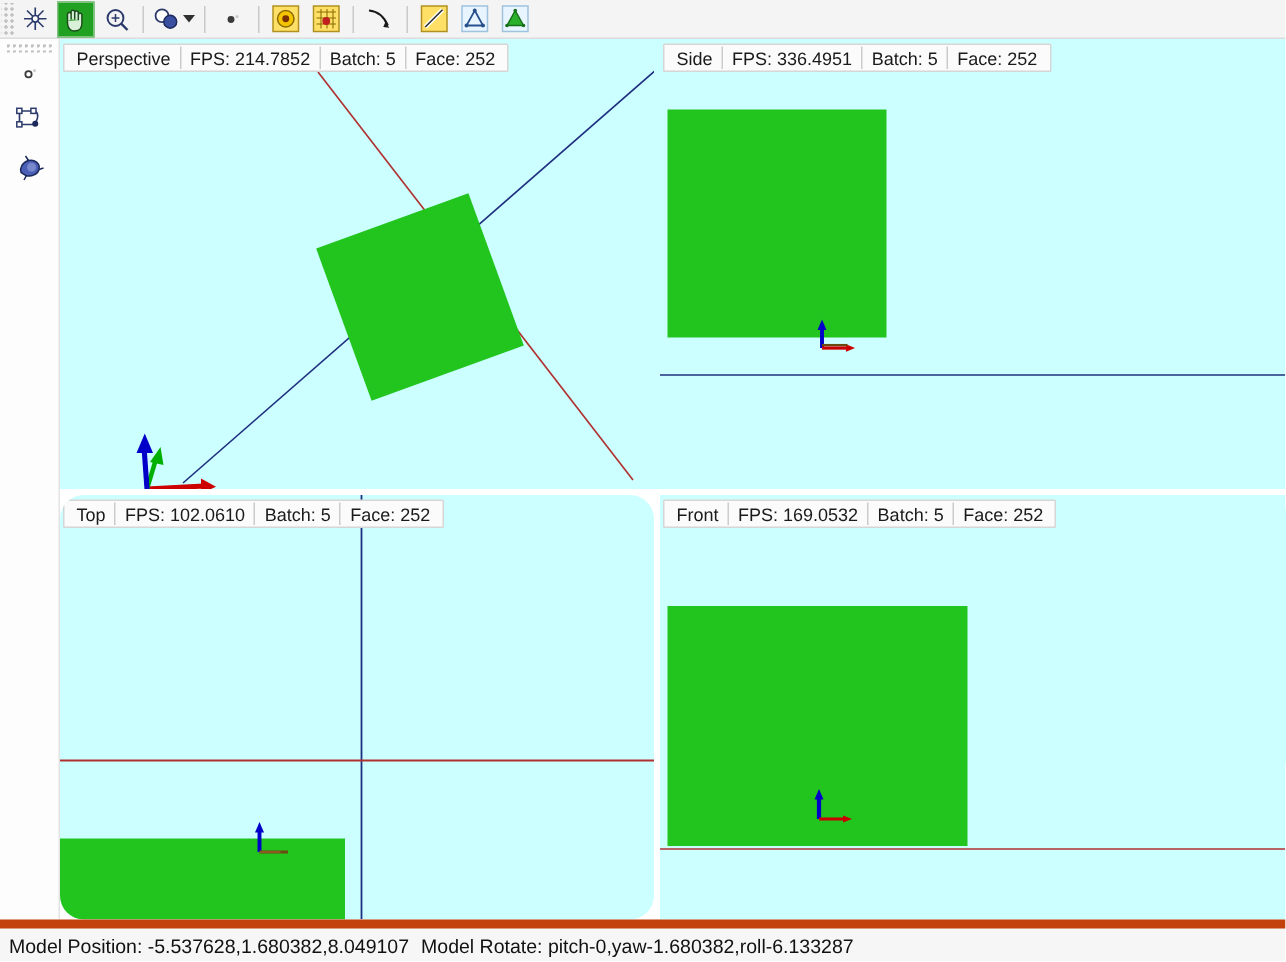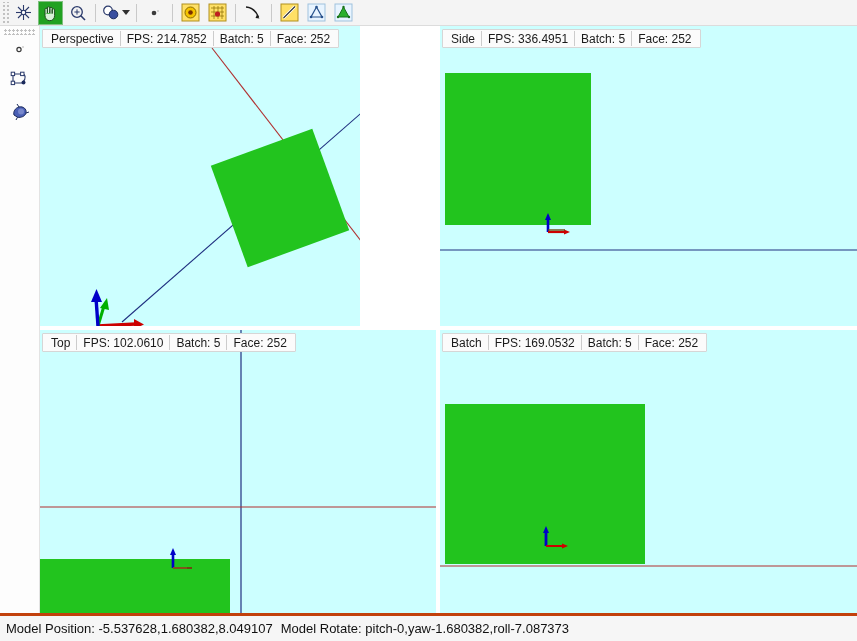--- a/index.html
+++ b/index.html
@@ -93,23 +93,23 @@
     position: absolute;
     left: 40px; top: 26px;
     width: 817px; height: 587px;
     background: #ffffff;
   }
   .viewport {
     position: absolute;
     background: #ccffff;
     overflow: hidden;
   }
-  #vp-perspective { left: 0;   top: 0;   width: 320px; height: 300px; }
+  #vp-perspective { left: 0;   top: 0;   width: 396px; height: 300px; padding-left: 34px; }
   #vp-side        { left: 400px; top: 0;   width: 417px; height: 300px; }
-  #vp-top         { left: 0;   top: 304px; width: 396px; height: 283px; }
+  #vp-top         { left: 0;   top: 304px; width: 396px; height: 283px; border-radius: 16px; }
   #vp-front       { left: 400px; top: 304px; width: 417px; height: 283px; }
 
   .vp-label {
     position: absolute;
     left: 2px; top: 3px;
     height: 19px;
     background: #fbfbfb;
     border: 1px solid #d6d6d6;
     border-radius: 1px;
     display: flex;
@@ -133,21 +133,21 @@
     background: #22c41e;
   }
   .gizmo { position: absolute; }
 
   
   #status-bar {
     position: absolute;
     left: 0; top: 613px;
     width: 857px; height: 28px;
     background: #f6f6f6;
-    border-top: 3px solid #c2410c;
+    border-top: 6px solid #c2410c;
     box-sizing: border-box;
     display: flex;
     align-items: center;
     font-size: 13px;
     color: #111111;
     white-space: nowrap;
   }
   #status-bar .sb { padding-left: 8px; }
   #status-bar .sb:first-child { padding-left: 6px; }
 </style>
@@ -389,27 +389,27 @@
     <div class="quad" style="left:5px; top:74px; width:200px; height:160px;"></div>
 
     <svg class="gizmo" style="left:98px; top:190px" width="40" height="32" viewBox="0 0 40 32">
       <line x1="8" y1="26" x2="8" y2="11" stroke="#0000c8" stroke-width="2.8"></line>
       <path d="M5 13 L8 6 L11 13 Z" fill="#0000c8"></path>
       <line x1="8" y1="26" x2="26" y2="26" stroke="#cc0000" stroke-width="2"></line>
       <path d="M24 23.6 L30 26 L24 28.4 Z" fill="#cc0000"></path>
     </svg>
 
     <div class="vp-label">
-      <span class="seg">Batch</span>
+      <span class="seg">Front</span>
       <span class="div"></span>
       <span class="seg">FPS: 169.0532</span>
       <span class="div"></span>
       <span class="seg">Batch: 5</span>
       <span class="div"></span>
       <span class="seg">Face: 252</span>
     </div>
   </div>
 </div>
 
 <div id="status-bar">
   <span class="sb">Model Position: -5.537628,1.680382,8.049107</span>
-  <span class="sb">Model Rotate: pitch-0,yaw-1.680382,roll-7.087373</span>
+  <span class="sb">Model Rotate: pitch-0,yaw-1.680382,roll-6.133287</span>
 </div>
 
 </body></html>

